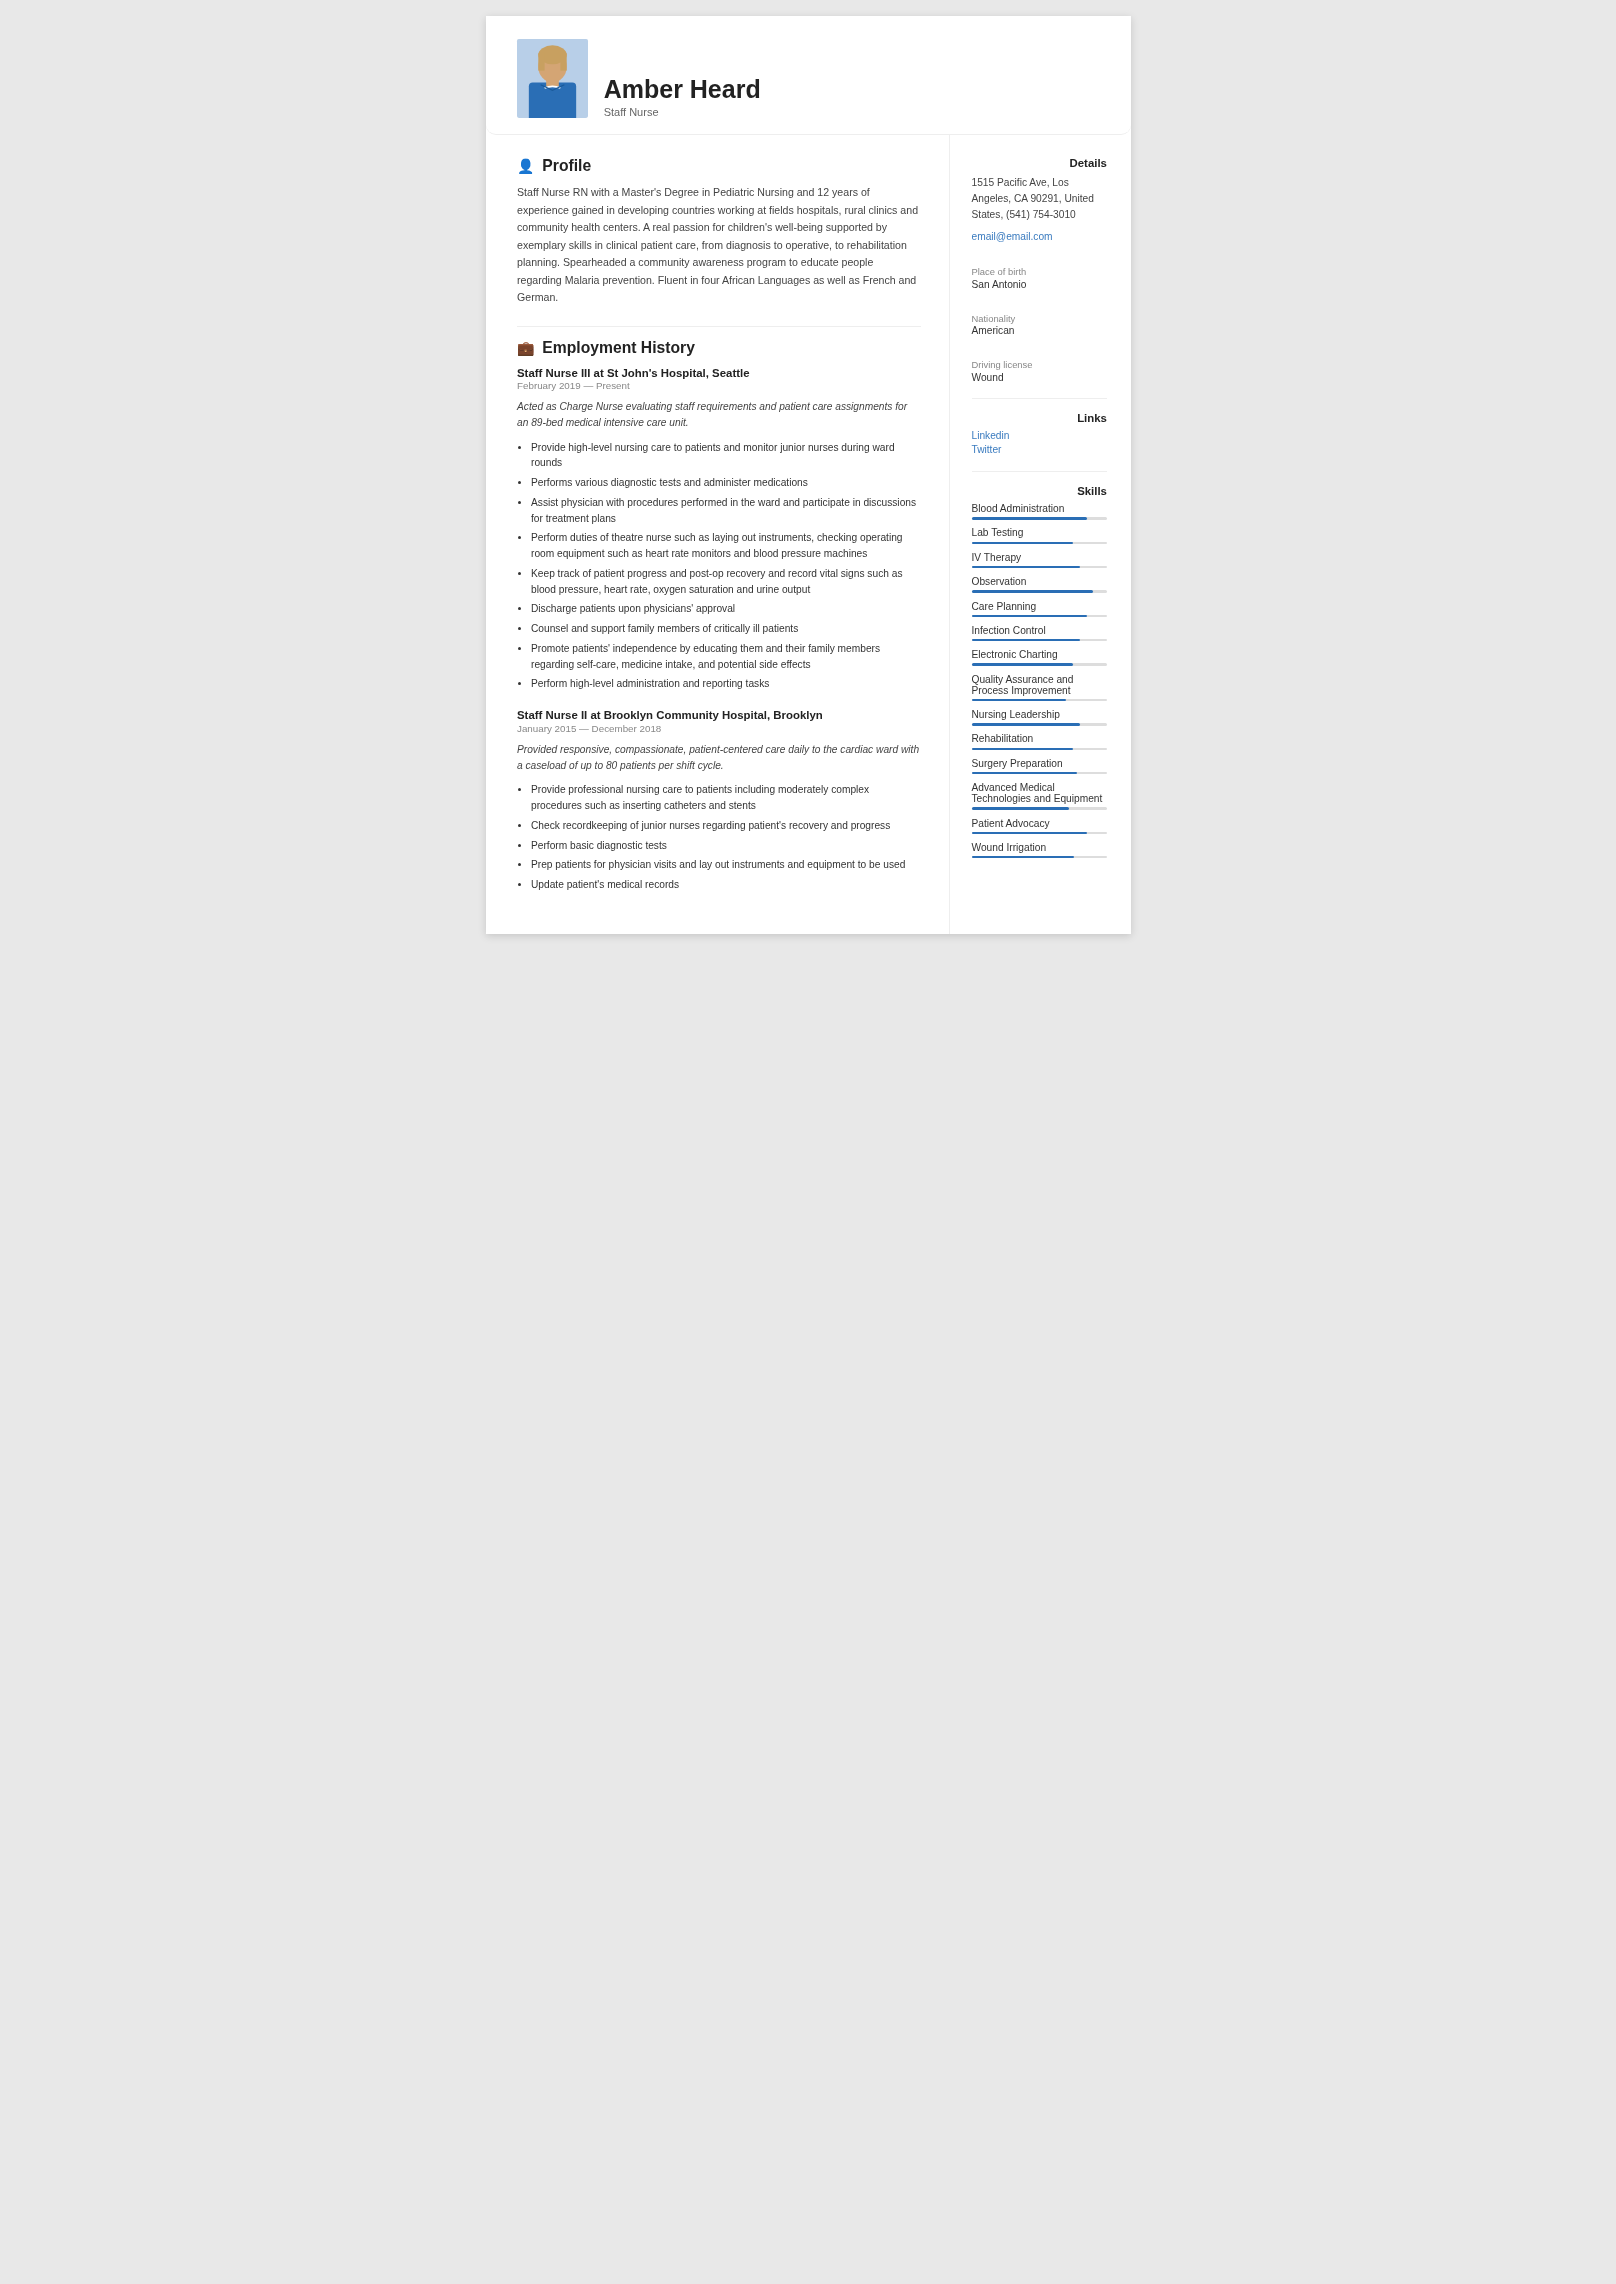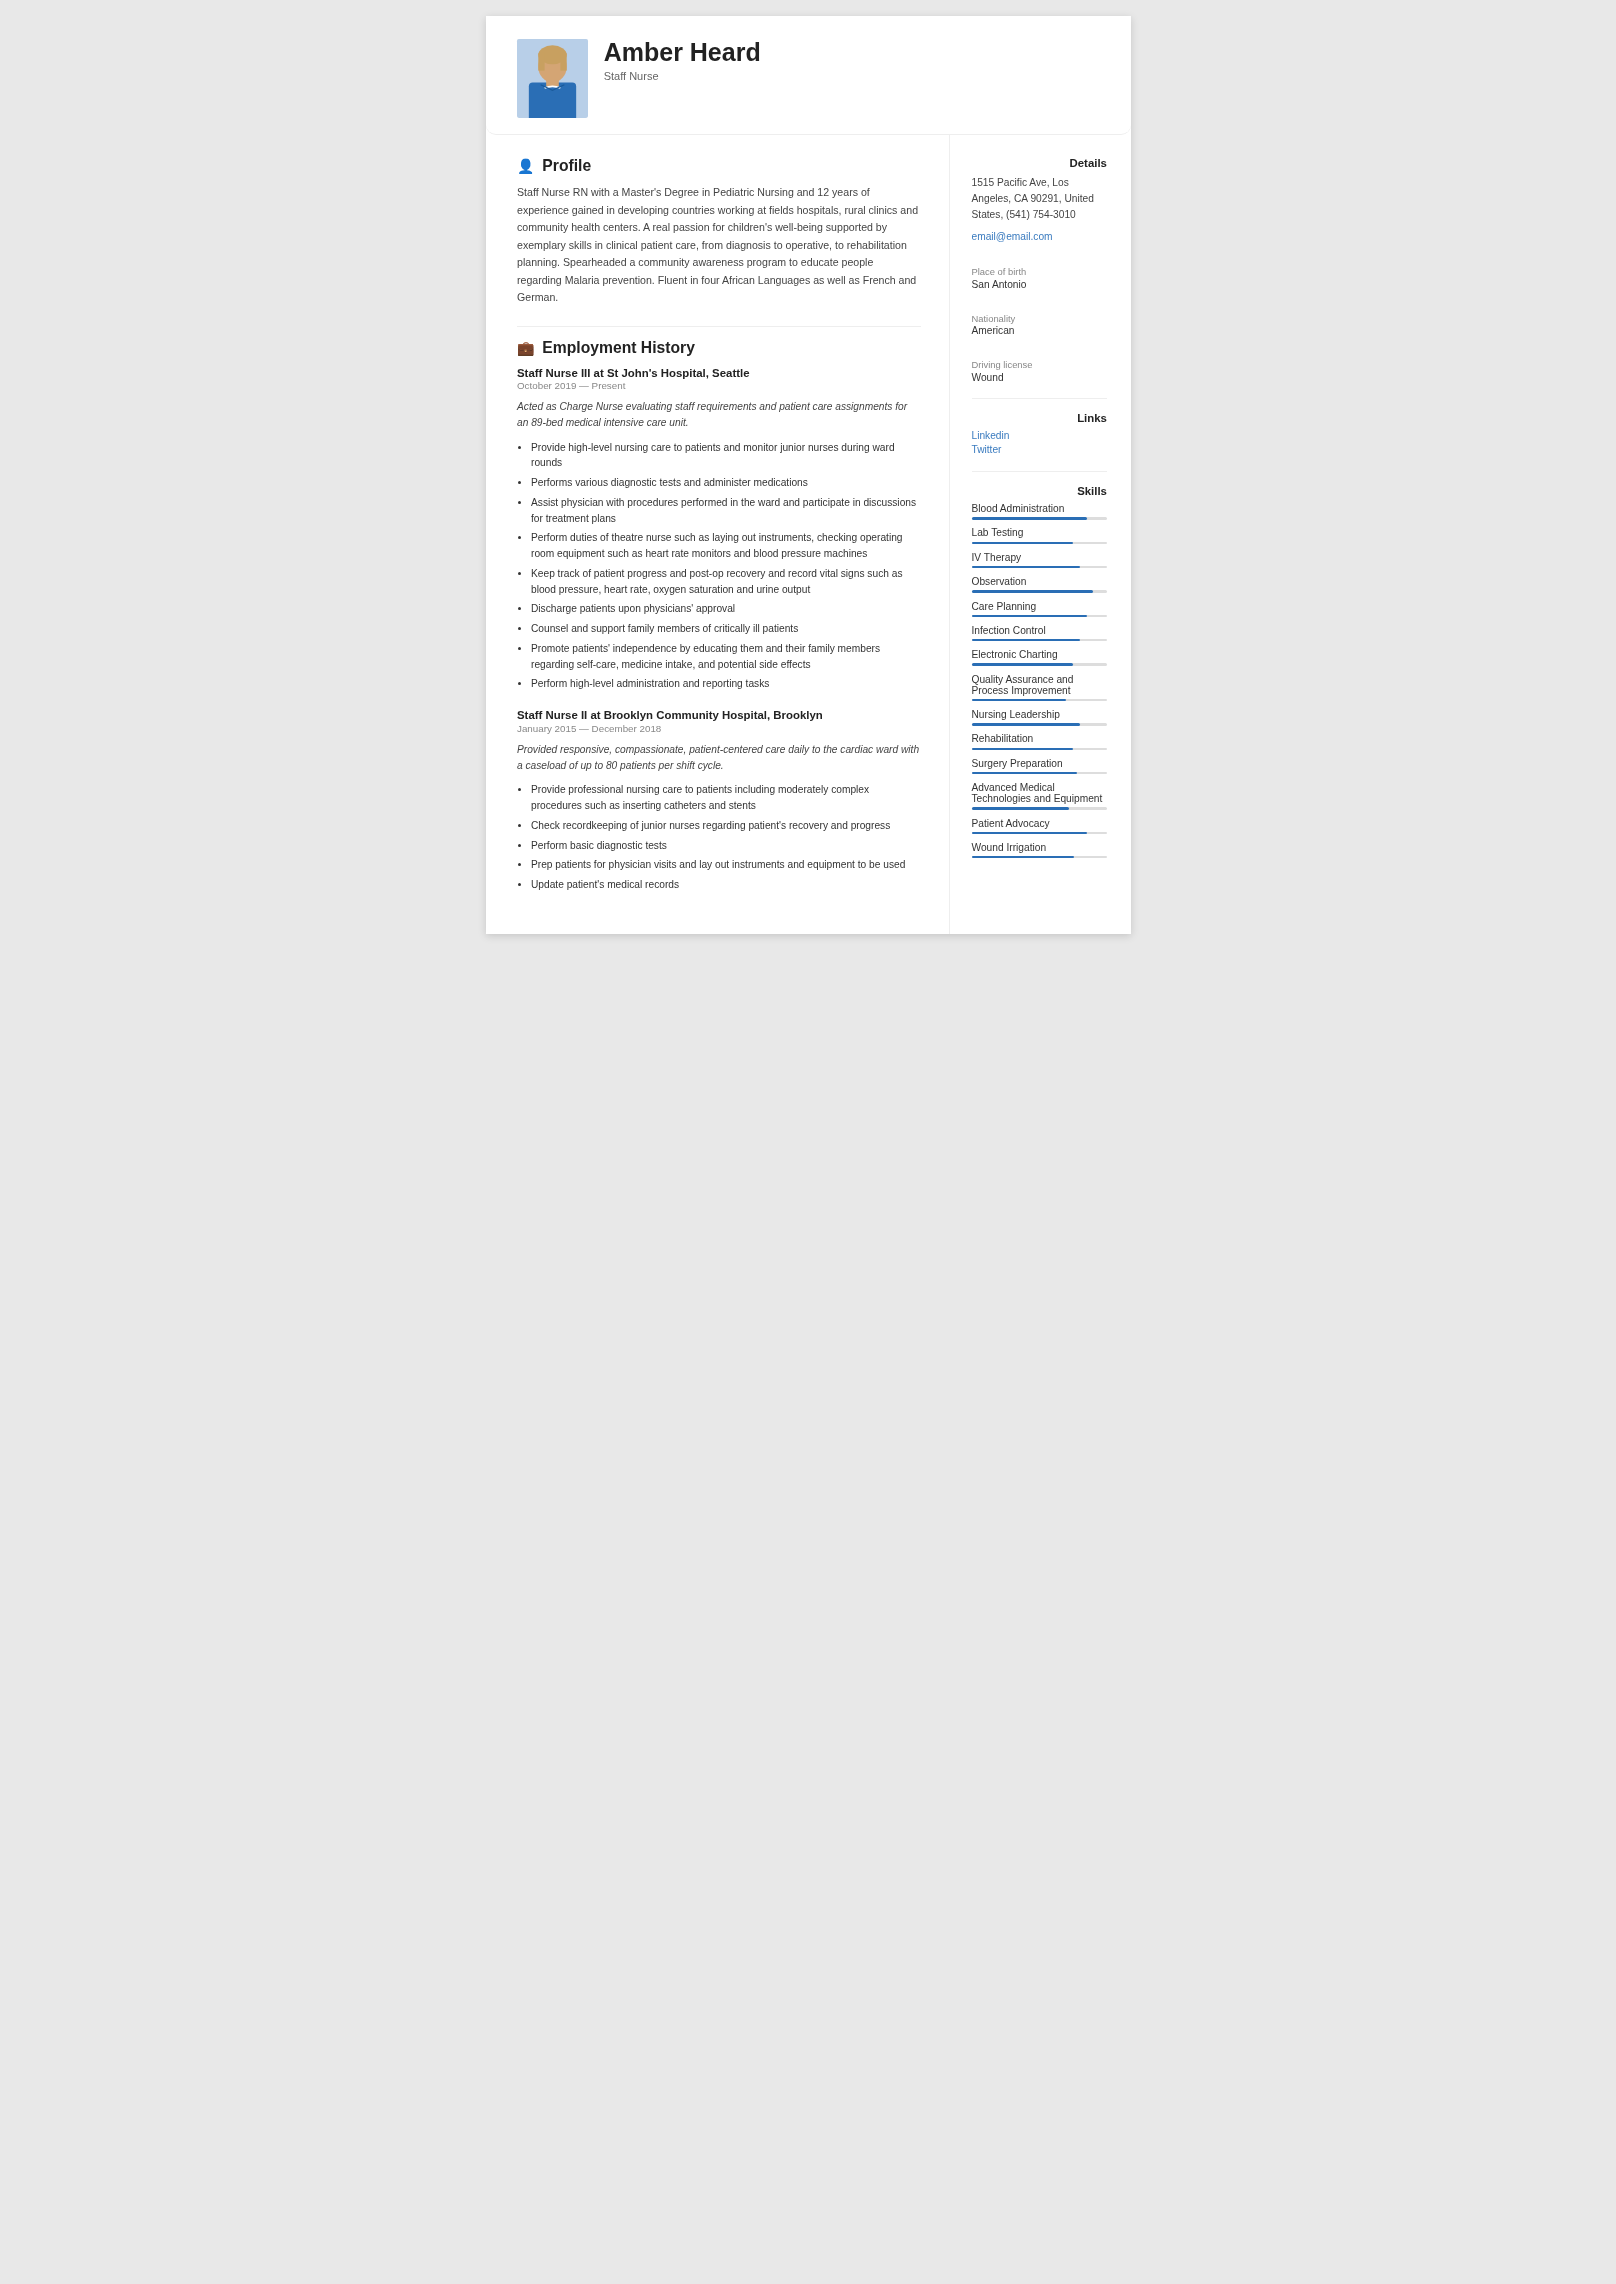--- a/index.html
+++ b/index.html
@@ -15,21 +15,21 @@
       background: #fff;
       width: 645px;
       min-height: 913px;
       display: flex;
       flex-direction: column;
       box-shadow: 0 1.6px 7.9px rgba(0,0,0,0.15);
     }
     
     .header {
       display: flex;
-      align-items: flex-start;
+      align-items: flex-end;
       padding: 23.6px 31.5px 15.7px 31.5px;
       border-bottom: 0.8px solid #eee;
       border-radius: 10px;
     }
     .avatar {
       width: 71px;
       height: 79px;
       overflow: hidden;
       margin-right: 15.7px;
       flex-shrink: 0;
@@ -238,21 +238,21 @@
       <hr class="divider-line">
 
       <div class="section">
         <div class="section-heading">
           <span class="icon">💼</span>
           <span>Employment History</span>
         </div>
 
         <div class="job-block">
           <div class="job-title">Staff Nurse III at  St John's Hospital, Seattle</div>
-          <div class="job-date">October 2019 — Present</div>
+          <div class="job-date">February 2019 — Present</div>
           <p class="job-description">Acted as Charge Nurse evaluating staff requirements and patient care assignments for an 89-bed medical intensive care unit.</p>
           <ul class="job-bullets">
             <li>Provide high-level nursing care to patients and monitor junior nurses during ward rounds</li>
             <li>Performs various diagnostic tests and administer medications</li>
             <li>Assist physician with procedures performed in the ward and participate in discussions for treatment plans</li>
             <li>Perform duties of theatre nurse such as laying out instruments, checking operating room equipment such as heart rate monitors and blood pressure machines</li>
             <li>Keep track of patient progress and post-op recovery and record vital signs such as blood pressure, heart rate, oxygen saturation and urine output</li>
             <li>Discharge patients upon physicians' approval</li>
             <li>Counsel and support family members of critically ill patients</li>
             <li>Promote patients' independence by educating them and their family members regarding self-care, medicine intake, and potential side effects</li>

